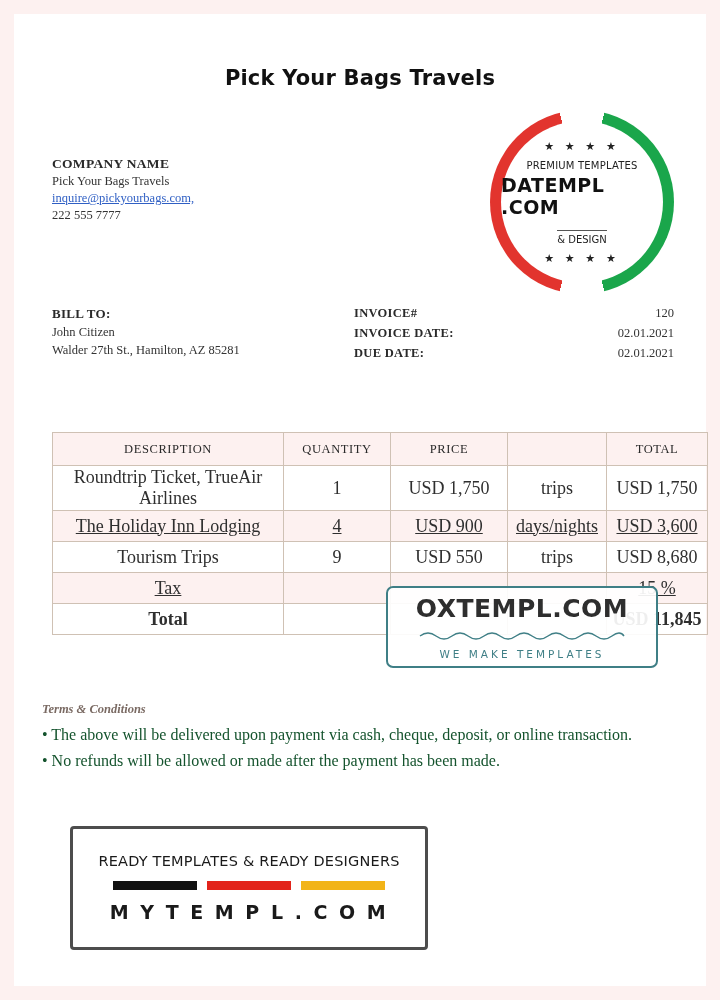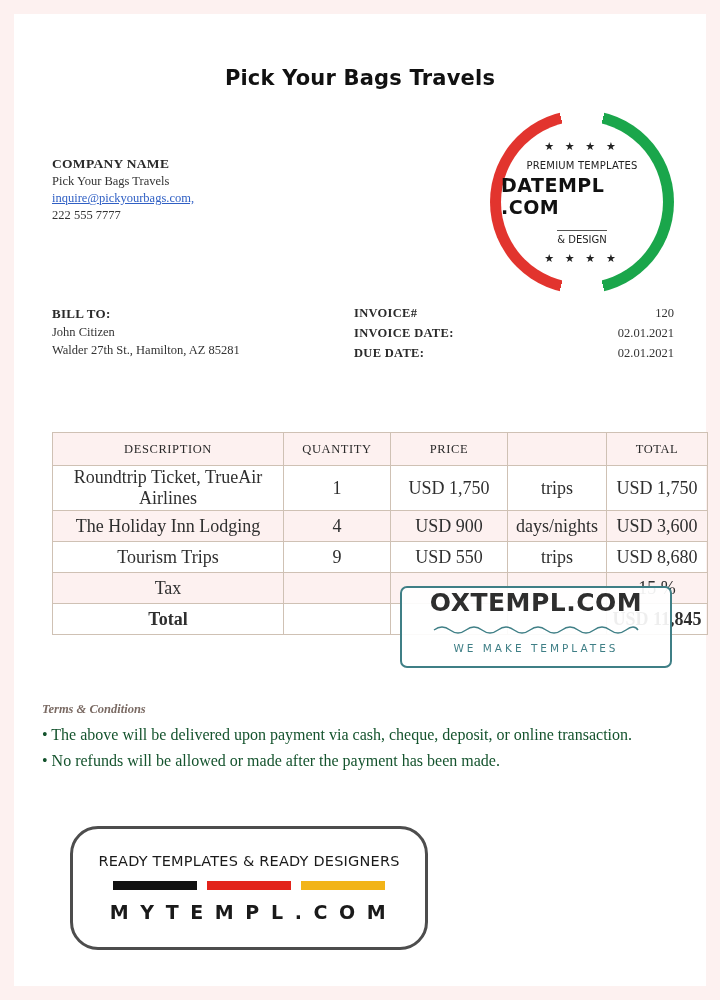--- a/index.html
+++ b/index.html
@@ -195,44 +195,45 @@
   .inv-table thead th {
     background: #fdf1f0;
     font-weight: normal;
     letter-spacing: 0.6px;
     font-size: 12.5px;
     color: #2a2a2a;
     height: 30px;
   }
   .inv-table tbody tr.alt td {
     background: #fdf1f0;
+    text-decoration: underline;
   }
   .inv-table td.bold, .inv-table td b {
     font-weight: bold;
   }
   .col-desc { width: 228px; }
   .col-qty  { width: 104px; }
   .col-price{ width: 114px; }
   .col-unit { width: 96px; }
   .col-total{ width: 98px; }
 
   
   .oxtempl {
     position: absolute;
-    left: 386px;
+    left: 372px;
     top: 572px;
     width: 268px;
     height: 78px;
     border: 2px solid #3f7f86;
     border-radius: 7px;
     background: rgba(255,255,255,0.92);
     display: flex;
     flex-direction: column;
     align-items: center;
-    justify-content: flex-start;
+    justify-content: center;
   }
   .oxtempl .ox-main {
     font-family: "DejaVu Sans", sans-serif;
     font-weight: bold;
     font-size: 25px;
     color: #2e2e2e;
     letter-spacing: 0.5px;
   }
   .oxtempl .ox-wave {
     margin: 4px 0 3px;
@@ -265,21 +266,21 @@
   }
 
   
   .mytempl {
     position: absolute;
     left: 56px;
     top: 812px;
     width: 352px;
     height: 118px;
     border: 3px solid #4d4d4d;
-    border-radius: 28px;
+    border-radius: 4px;
     background: #ffffff;
     display: flex;
     flex-direction: column;
     align-items: center;
     justify-content: center;
   }
   .mytempl .mt-top {
     font-family: "DejaVu Sans", sans-serif;
     font-size: 14.5px;
     color: #1a1a1a;

